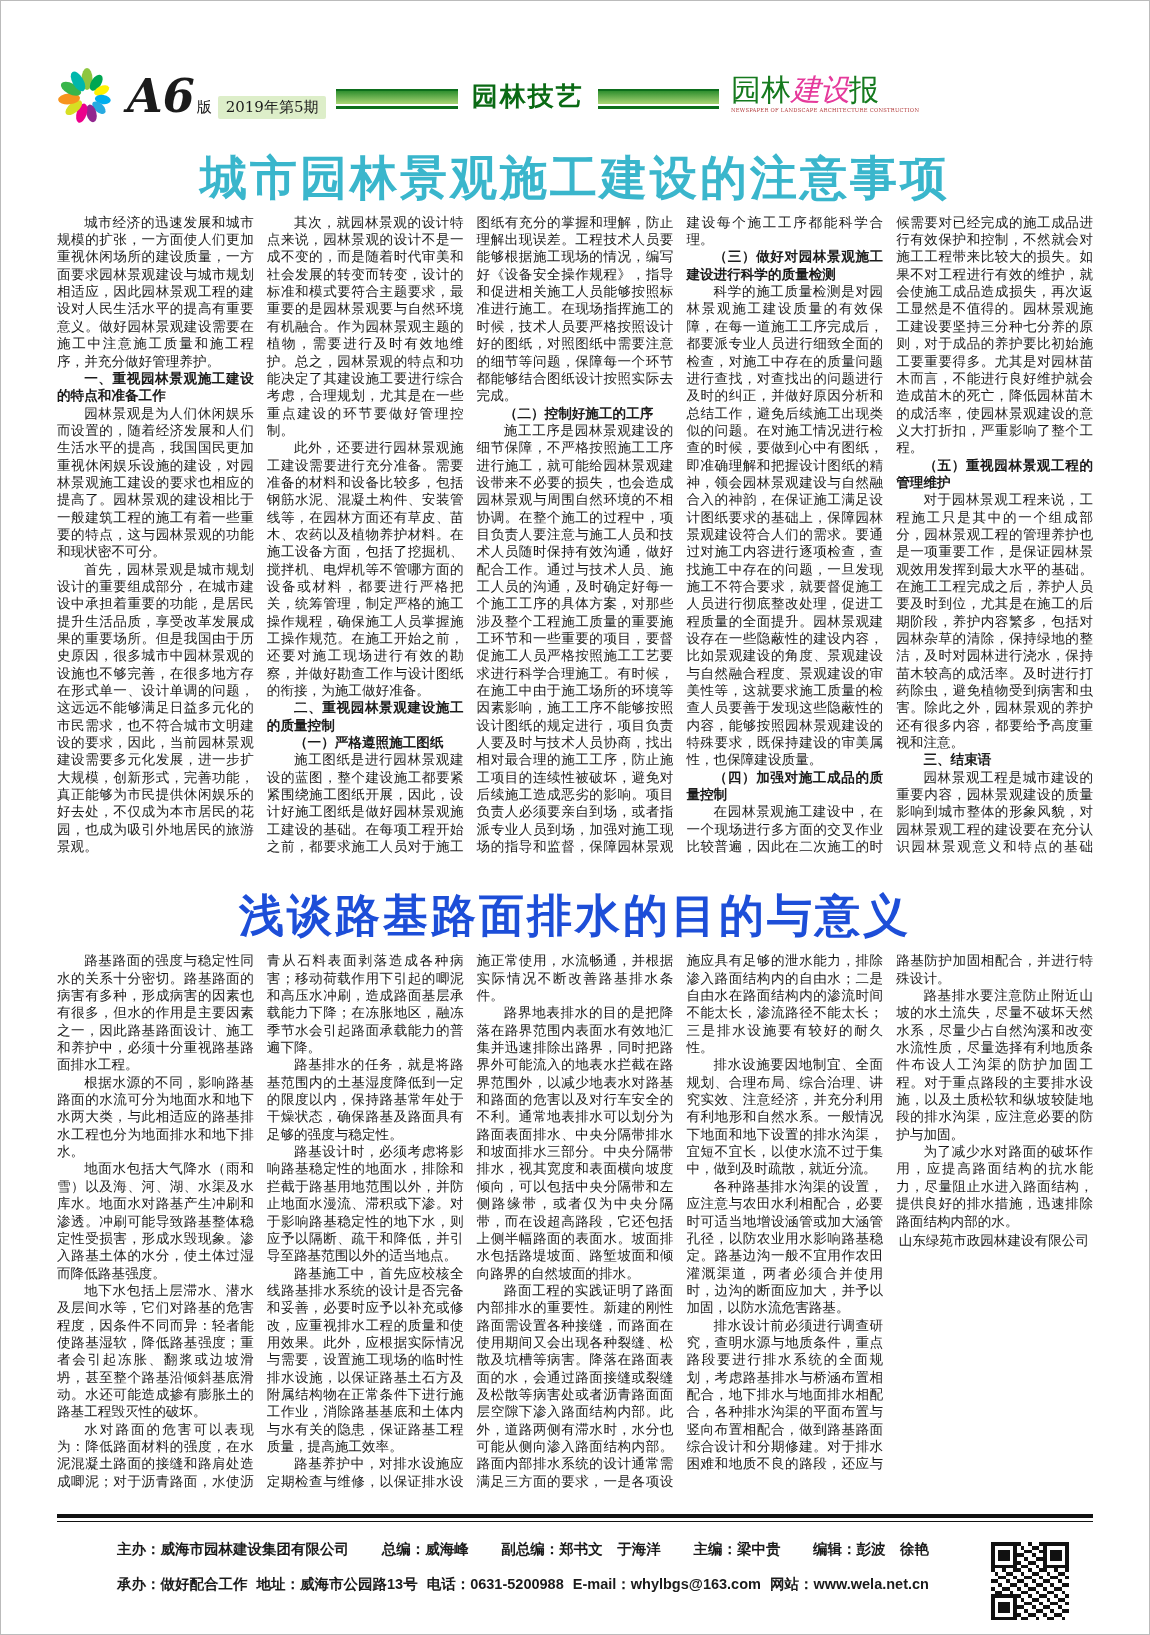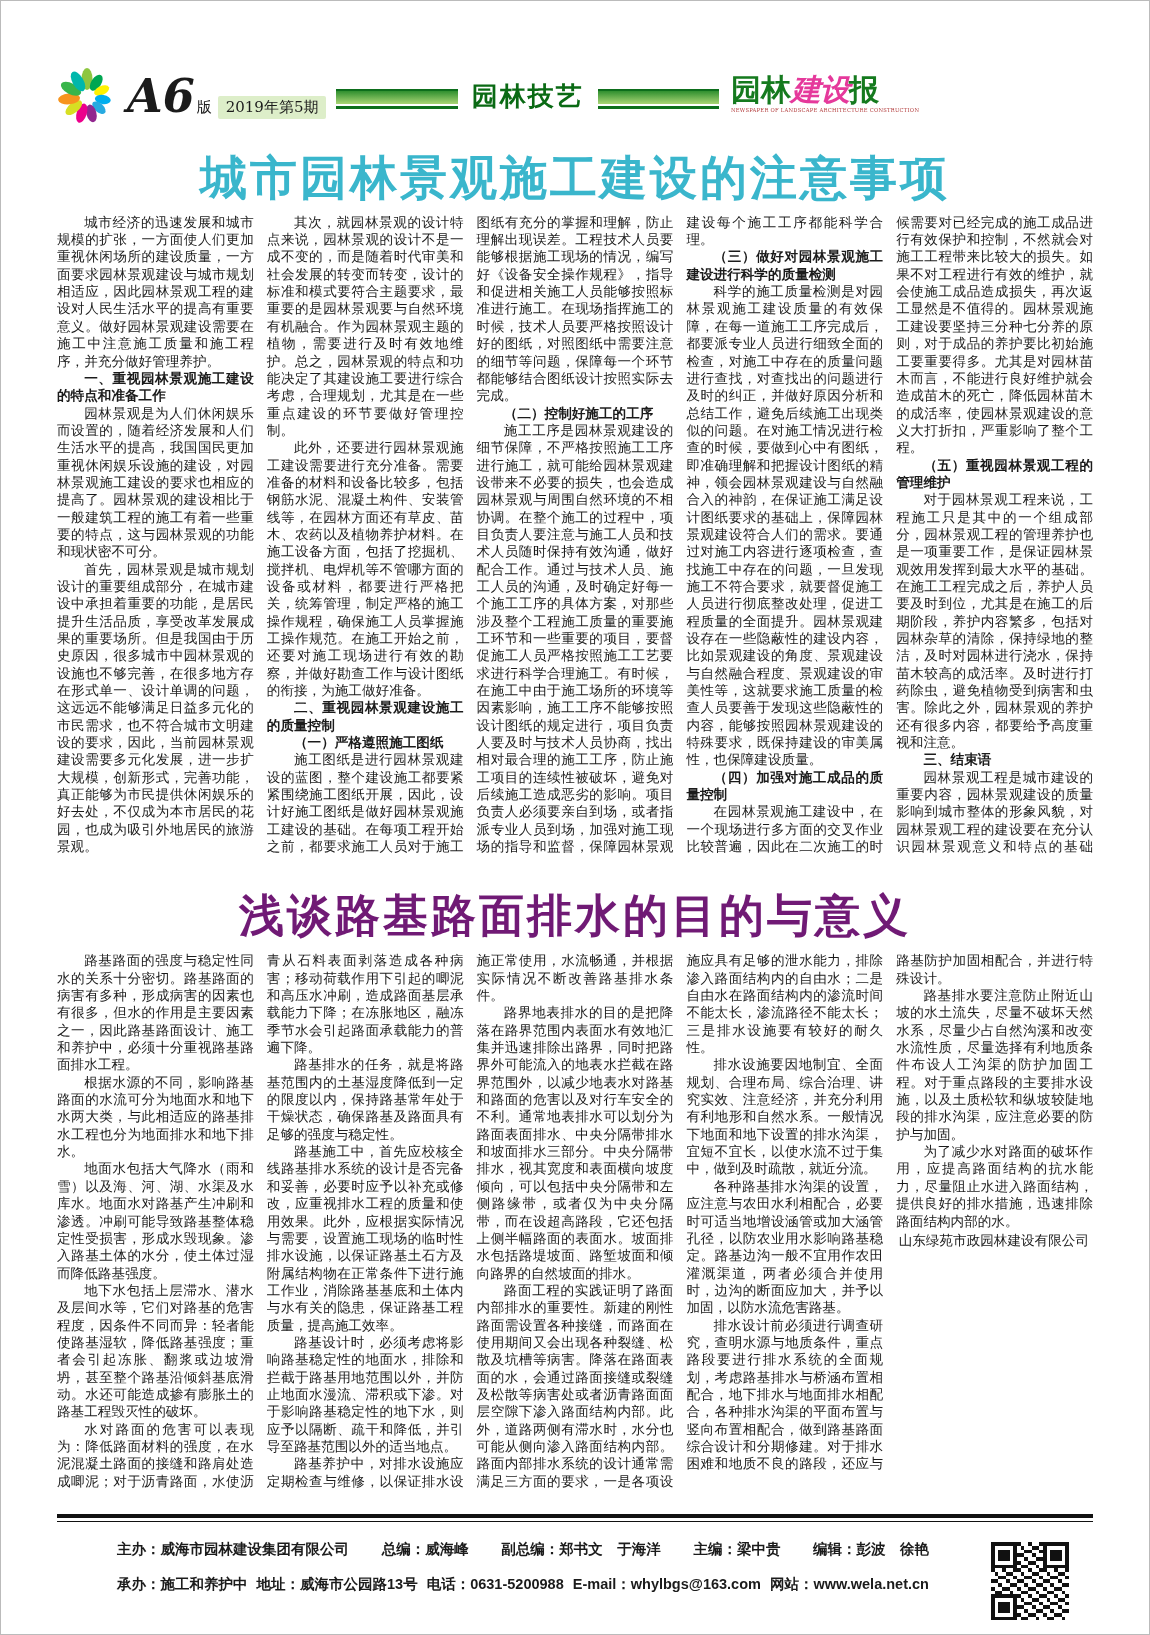--- a/index.html
+++ b/index.html
@@ -12,28 +12,28 @@
   .masthead{display:flex;align-items:center;height:74px;}
   .flower{width:66px;height:70px;flex:0 0 auto;margin-right:4px;}
   .pagenum{display:flex;align-items:baseline;white-space:nowrap;margin-right:10px;}
   .pagenum .big{font-family:"DejaVu Serif",serif;font-style:italic;font-size:46px;font-weight:bold;line-height:1;}
   .pagenum .ban{font-size:15px;margin-left:2px;}
   .issue{font-size:15px;background:#ddeec9;padding:2px 8px;margin-left:6px;border-radius:2px;white-space:nowrap;}
   .gbar{flex:1 1 auto;height:13px;background:linear-gradient(180deg,#2f8f2f,#a9d575);border-top:2px solid #0d6e1c;position:relative;min-width:40px;}
   .gbar::after{content:"";position:absolute;left:0;right:0;bottom:-5px;height:3px;background:#0d6e1c;}
   .section-title{font-family:"Liberation Sans",sans-serif;font-weight:bold;font-size:26px;color:#0a6a14;margin:0 14px;white-space:nowrap;letter-spacing:2px;}
   .paper-logo{flex:0 0 auto;margin-left:12px;text-align:left;line-height:1;}
-  .paper-logo .row{font-family:"Liberation Sans",sans-serif;font-weight:700;font-size:30px;white-space:nowrap;}
+  .paper-logo .row{font-family:"Liberation Sans",sans-serif;font-weight:400;font-size:30px;white-space:nowrap;}
   .paper-logo .g{color:#157a1e;}
   .paper-logo .pink{color:#e5399b;font-style:italic;letter-spacing:-1px;}
   .paper-logo .en{font-size:10px;color:#b23b3b;white-space:nowrap;transform:scale(.52);transform-origin:left top;margin-top:3px;letter-spacing:.5px;}
   
   .atitle{font-family:"Liberation Sans",sans-serif;font-weight:900;text-align:center;letter-spacing:3px;line-height:1.08;}
   .atitle.first{font-size:47px;color:#3ab6cc;margin:20px 0 10px;}
-  .atitle.second{font-size:45px;color:#701a75;margin:26px 0 0;}
+  .atitle.second{font-size:45px;color:#1d4ed8;margin:26px 0 0;}
   
   .abody{column-count:5;column-gap:13px;text-align:justify;font-size:13.6px;line-height:17.35px;overflow:hidden;column-fill:auto;}
   .abody.first{height:652px;margin-top:6px;}
   .abody.second{height:548px;margin-top:12px;}
   .blk{margin:0;}
   .blk.p{text-indent:2em;}
   .blk.h1,.blk.h2{font-family:"Liberation Sans",sans-serif;font-weight:bold;text-indent:2em;}
   .blk.sign{text-align:right;padding-right:4px;margin-top:2px;}
   
   .footer-rules{margin-top:14px;}
@@ -108,22 +108,22 @@
     </div>
 
   <div class="atitle second">浅谈路基路面排水的目的与意义</div>
   <div class="abody second">
       <div class="blk p">路基路面的强度与稳定性同水的关系十分密切。路基路面的病害有多种，形成病害的因素也有很多，但水的作用是主要因素之一，因此路基路面设计、施工和养护中，必须十分重视路基路面排水工程。</div>
       <div class="blk p">根据水源的不同，影响路基路面的水流可分为地面水和地下水两大类，与此相适应的路基排水工程也分为地面排水和地下排水。</div>
       <div class="blk p">地面水包括大气降水（雨和雪）以及海、河、湖、水渠及水库水。地面水对路基产生冲刷和渗透。冲刷可能导致路基整体稳定性受损害，形成水毁现象。渗入路基土体的水分，使土体过湿而降低路基强度。</div>
       <div class="blk p">地下水包括上层滞水、潜水及层间水等，它们对路基的危害程度，因条件不同而异：轻者能使路基湿软，降低路基强度；重者会引起冻胀、翻浆或边坡滑坍，甚至整个路基沿倾斜基底滑动。水还可能造成掺有膨胀土的路基工程毁灭性的破坏。</div>
       <div class="blk p">水对路面的危害可以表现为：降低路面材料的强度，在水泥混凝土路面的接缝和路肩处造成唧泥；对于沥青路面，水使沥青从石料表面剥落造成各种病害；移动荷载作用下引起的唧泥和高压水冲刷，造成路面基层承载能力下降；在冻胀地区，融冻季节水会引起路面承载能力的普遍下降。</div>
       <div class="blk p">路基排水的任务，就是将路基范围内的土基湿度降低到一定的限度以内，保持路基常年处于干燥状态，确保路基及路面具有足够的强度与稳定性。</div>
+      <div class="blk p">路基设计时，必须考虑将影响路基稳定性的地面水，排除和拦截于路基用地范围以外，并防止地面水漫流、滞积或下渗。对于影响路基稳定性的地下水，则应予以隔断、疏干和降低，并引导至路基范围以外的适当地点。</div>
       <div class="blk p">路基施工中，首先应校核全线路基排水系统的设计是否完备和妥善，必要时应予以补充或修改，应重视排水工程的质量和使用效果。此外，应根据实际情况与需要，设置施工现场的临时性排水设施，以保证路基土石方及附属结构物在正常条件下进行施工作业，消除路基基底和土体内与水有关的隐患，保证路基工程质量，提高施工效率。</div>
-      <div class="blk p">路基设计时，必须考虑将影响路基稳定性的地面水，排除和拦截于路基用地范围以外，并防止地面水漫流、滞积或下渗。对于影响路基稳定性的地下水，则应予以隔断、疏干和降低，并引导至路基范围以外的适当地点。</div>
       <div class="blk p">路基养护中，对排水设施应定期检查与维修，以保证排水设施正常使用，水流畅通，并根据实际情况不断改善路基排水条件。</div>
       <div class="blk p">路界地表排水的目的是把降落在路界范围内表面水有效地汇集并迅速排除出路界，同时把路界外可能流入的地表水拦截在路界范围外，以减少地表水对路基和路面的危害以及对行车安全的不利。通常地表排水可以划分为路面表面排水、中央分隔带排水和坡面排水三部分。中央分隔带排水，视其宽度和表面横向坡度倾向，可以包括中央分隔带和左侧路缘带，或者仅为中央分隔带，而在设超高路段，它还包括上侧半幅路面的表面水。坡面排水包括路堤坡面、路堑坡面和倾向路界的自然坡面的排水。</div>
       <div class="blk p">路面工程的实践证明了路面内部排水的重要性。新建的刚性路面需设置各种接缝，而路面在使用期间又会出现各种裂缝、松散及坑槽等病害。降落在路面表面的水，会通过路面接缝或裂缝及松散等病害处或者沥青路面面层空隙下渗入路面结构内部。此外，道路两侧有滞水时，水分也可能从侧向渗入路面结构内部。路面内部排水系统的设计通常需满足三方面的要求，一是各项设施应具有足够的泄水能力，排除渗入路面结构内的自由水；二是自由水在路面结构内的渗流时间不能太长，渗流路径不能太长；三是排水设施要有较好的耐久性。</div>
       <div class="blk p">排水设施要因地制宜、全面规划、合理布局、综合治理、讲究实效、注意经济，并充分利用有利地形和自然水系。一般情况下地面和地下设置的排水沟渠，宜短不宜长，以使水流不过于集中，做到及时疏散，就近分流。</div>
       <div class="blk p">各种路基排水沟渠的设置，应注意与农田水利相配合，必要时可适当地增设涵管或加大涵管孔径，以防农业用水影响路基稳定。路基边沟一般不宜用作农田灌溉渠道，两者必须合并使用时，边沟的断面应加大，并予以加固，以防水流危害路基。</div>
       <div class="blk p">排水设计前必须进行调查研究，查明水源与地质条件，重点路段要进行排水系统的全面规划，考虑路基排水与桥涵布置相配合，地下排水与地面排水相配合，各种排水沟渠的平面布置与竖向布置相配合，做到路基路面综合设计和分期修建。对于排水困难和地质不良的路段，还应与路基防护加固相配合，并进行特殊设计。</div>
       <div class="blk p">路基排水要注意防止附近山坡的水土流失，尽量不破坏天然水系，尽量少占自然沟溪和改变水流性质，尽量选择有利地质条件布设人工沟渠的防护加固工程。对于重点路段的主要排水设施，以及土质松软和纵坡较陡地段的排水沟渠，应注意必要的防护与加固。</div>
       <div class="blk p">为了减少水对路面的破坏作用，应提高路面结构的抗水能力，尽量阻止水进入路面结构，提供良好的排水措施，迅速排除路面结构内部的水。</div>
       <div class="blk sign">山东绿苑市政园林建设有限公司</div>
     </div>
@@ -135,21 +135,21 @@
   <div class="credits">
     <div class="credit-rows">
       <div class="credit-row">
           <span class="fitem"><b>主办：</b><span>威海市园林建设集团有限公司</span></span>
           <span class="fitem"><b>总编：</b><span>威海峰</span></span>
           <span class="fitem"><b>副总编：</b><span>郑书文　于海洋</span></span>
           <span class="fitem"><b>主编：</b><span>梁中贵</span></span>
           <span class="fitem"><b>编辑：</b><span>彭波　徐艳</span></span>
         </div>
       <div class="credit-row">
-          <span class="fitem"><b>承办：</b><span>施工和养护中</span></span>
+          <span class="fitem"><b>承办：</b><span>做好配合工作</span></span>
           <span class="fitem"><b>地址：</b><span>威海市公园路13号</span></span>
           <span class="fitem"><b>电话：</b><span>0631-5200988</span></span>
           <span class="fitem"><b>E-mail：</b><span>whylbgs@163.com</span></span>
           <span class="fitem"><b>网站：</b><span>www.wela.net.cn</span></span>
         </div>
     </div>
     <div class="qr">
         <i style="grid-area:1/1"></i>
         <i style="grid-area:1/2"></i>
         <i style="grid-area:1/3"></i>

